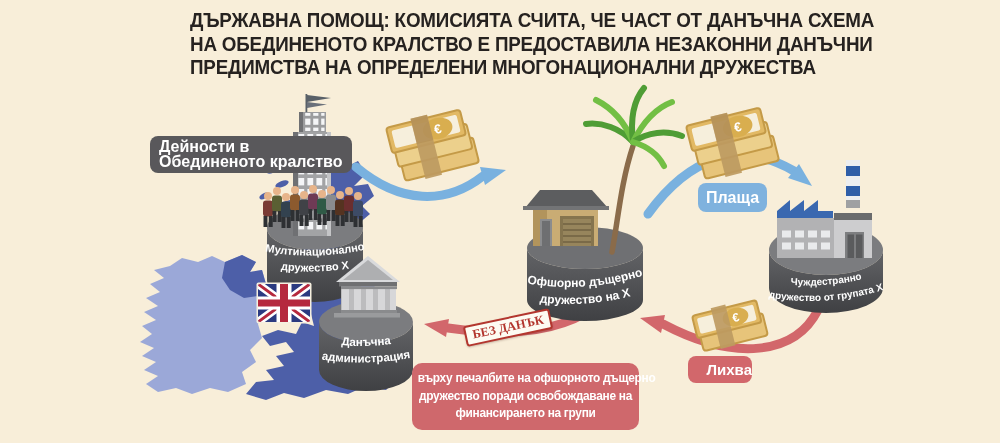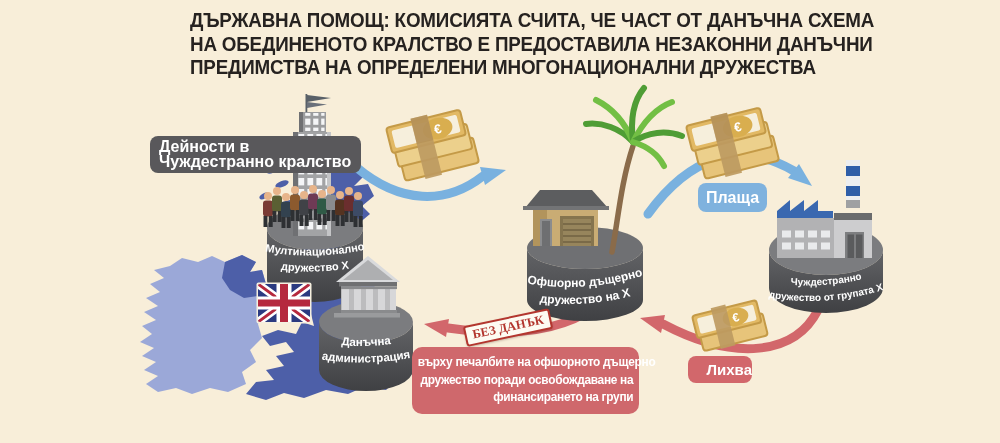--- a/index.html
+++ b/index.html
@@ -15,23 +15,23 @@
   .pill-capital{left:412px;top:187px;width:86px;height:29px;line-height:29px;font-size:16px;}
   .pill-loan{left:698px;top:183px;width:69px;height:29px;line-height:29px;font-size:16px;}
   .pill-interest{left:688px;top:356px;width:64px;height:27px;line-height:27px;font-size:15px;}
   .note-blue{position:absolute;left:577px;top:219px;width:63px;background:#3f51a3;color:#fff;
              font-weight:700;font-size:9.5px;line-height:12.5px;text-align:center;border-radius:6px;
              padding:2px 2px 3px 2px;}
   .stamp{position:absolute;left:464px;top:317px;background:#fdfbf2;border:2.5px solid #b3362e;
          color:#b3362e;font-family:"Liberation Serif",serif;font-weight:700;font-size:12.5px;
          padding:1px 6px;border-radius:3px;transform:rotate(-12deg);white-space:nowrap;
          box-shadow:0 1px 2px rgba(80,40,30,.25);}
-  .redbox{position:absolute;left:412px;top:347px;width:227px;height:67px;background:#cf686c;
+  .redbox{position:absolute;left:412px;top:363px;width:227px;height:67px;background:#cf686c;
           border-radius:10px;color:#fff;font-weight:700;font-size:12.5px;line-height:17.5px;
-          text-align:right;display:flex;flex-direction:column;justify-content:center;
+          text-align:center;display:flex;flex-direction:column;justify-content:center;
           letter-spacing:-.3px;}
   .redbox div{white-space:nowrap;transform:scaleX(.95);}
   svg{position:absolute;left:0;top:0;}
   svg text{font-family:"Liberation Sans",sans-serif;font-weight:700;fill:#ffffff;}
 </style>
 </head>
 <body>
 
 <div class="canvas">
 
@@ -255,21 +255,21 @@
 </svg>
 
 <div class="title">
   <div>ДЪРЖАВНА ПОМОЩ: КОМИСИЯТА СЧИТА, ЧЕ ЧАСТ ОТ ДАНЪЧНА СХЕМА</div>
   <div>НА ОБЕДИНЕНОТО КРАЛСТВО Е ПРЕДОСТАВИЛА НЕЗАКОННИ ДАНЪЧНИ</div>
   <div>ПРЕДИМСТВА НА ОПРЕДЕЛЕНИ МНОГОНАЦИОНАЛНИ ДРУЖЕСТВА</div>
 </div>
 
 <div class="uk-label">
   <div>Дейности в</div>
-  <div>Чуждестранно кралство</div>
+  <div>Обединеното кралство</div>
 </div>
 
 <div class="pill pill-blue pill-loan">Плаща</div>
 <div class="pill pill-red pill-interest">Лихва</div>
 
 
 <div class="stamp">БЕЗ ДАНЪК</div>
 
 <div class="redbox">
   <div>върху печалбите на офшорното дъщерно</div>

